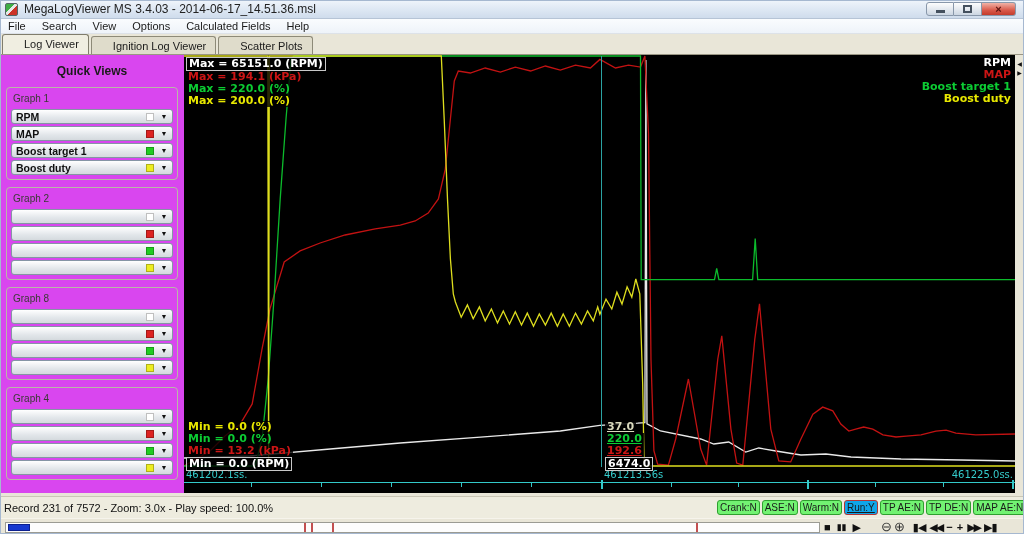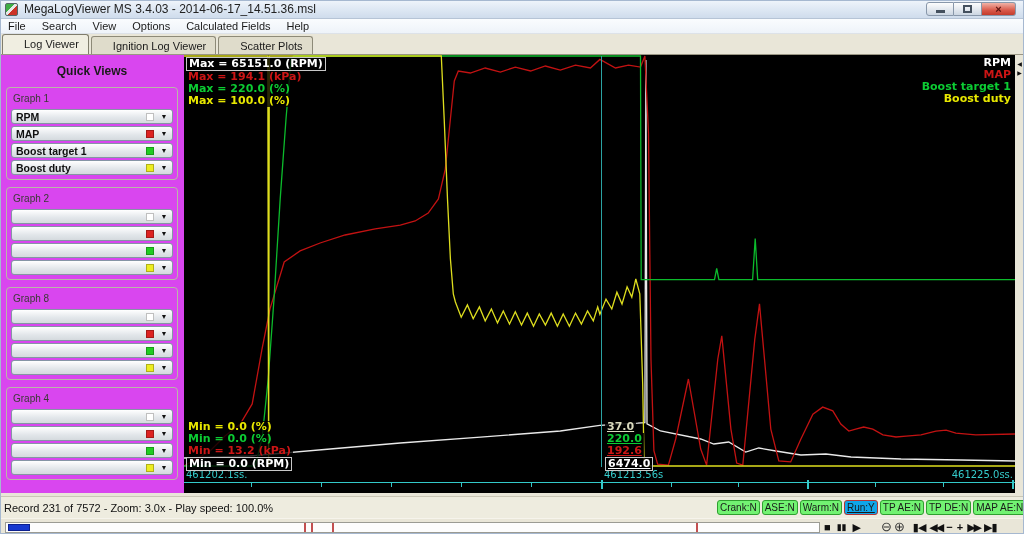--- a/index.html
+++ b/index.html
@@ -235,21 +235,21 @@
         <polyline points="0.0,411.0 71.1,411.0 78.0,384.0 84.2,324.0 90.0,244.0 96.2,143.9 102.0,64.0 107.1,4.0 110.0,1.0 456.5,1.0 457.2,224.6 530.5,224.6 532.7,213.5 534.9,224.6 568.6,224.6 571.2,183.6 573.7,224.6 831.0,224.6" fill="none" stroke="#0cbb2c" stroke-width="1.3"></polyline>
         <polyline points="0.0,1.0 83.8,1.0 84.6,411.0 85.3,1.0 257.3,1.0 260.2,64.1 263.5,144.1 266.4,203.9 269.3,238.8 271.4,247.0 277.2,262.2 283.4,249.9 289.2,263.8 295.4,251.9 301.2,265.9 307.4,254.0 313.5,267.9 319.3,256.0 325.5,269.1 331.3,256.8 337.5,270.0 343.3,258.1 349.5,271.2 355.3,258.9 361.4,270.0 367.2,258.1 373.4,271.2 379.2,258.9 385.4,271.2 391.5,258.1 397.4,269.1 403.5,256.0 409.3,265.9 413.7,251.9 415.9,259.3 422.0,244.1 427.8,254.0 432.9,237.2 438.0,249.0 443.1,231.8 447.8,242.1 451.8,224.0 455.8,238.8 458.7,329.0 460.1,411.0 831.0,411.0" fill="none" stroke="#dede1e" stroke-width="1.3"></polyline>
       </svg>
     <div class="cursor-line"></div>
   </div>
 
   <div class="maxlabels">
     <div class="chart-label boxed" style="color: rgb(255, 255, 255);">Max = 65151.0 (RPM)</div>
     <div class="chart-label" style="color: rgb(204, 21, 21);">Max = 194.1 (kPa)</div>
     <div class="chart-label" style="color: rgb(12, 204, 51);">Max = 220.0 (%)</div>
-    <div class="chart-label" style="color: rgb(232, 232, 0);">Max = 100.0 (%)</div>
+    <div class="chart-label" style="color: rgb(232, 232, 0);">Max = 200.0 (%)</div>
   </div>
 
   <div class="minlabels">
     <div class="chart-label" style="color: rgb(232, 232, 0);">Min = 0.0 (%)</div>
     <div class="chart-label" style="color: rgb(12, 204, 51);">Min = 0.0 (%)</div>
     <div class="chart-label" style="color: rgb(204, 21, 21);">Min = 13.2 (kPa)</div>
     <div class="chart-label boxed" style="color: rgb(255, 255, 255);">Min = 0.0 (RPM)</div>
   </div>
 
   <div class="legend">

